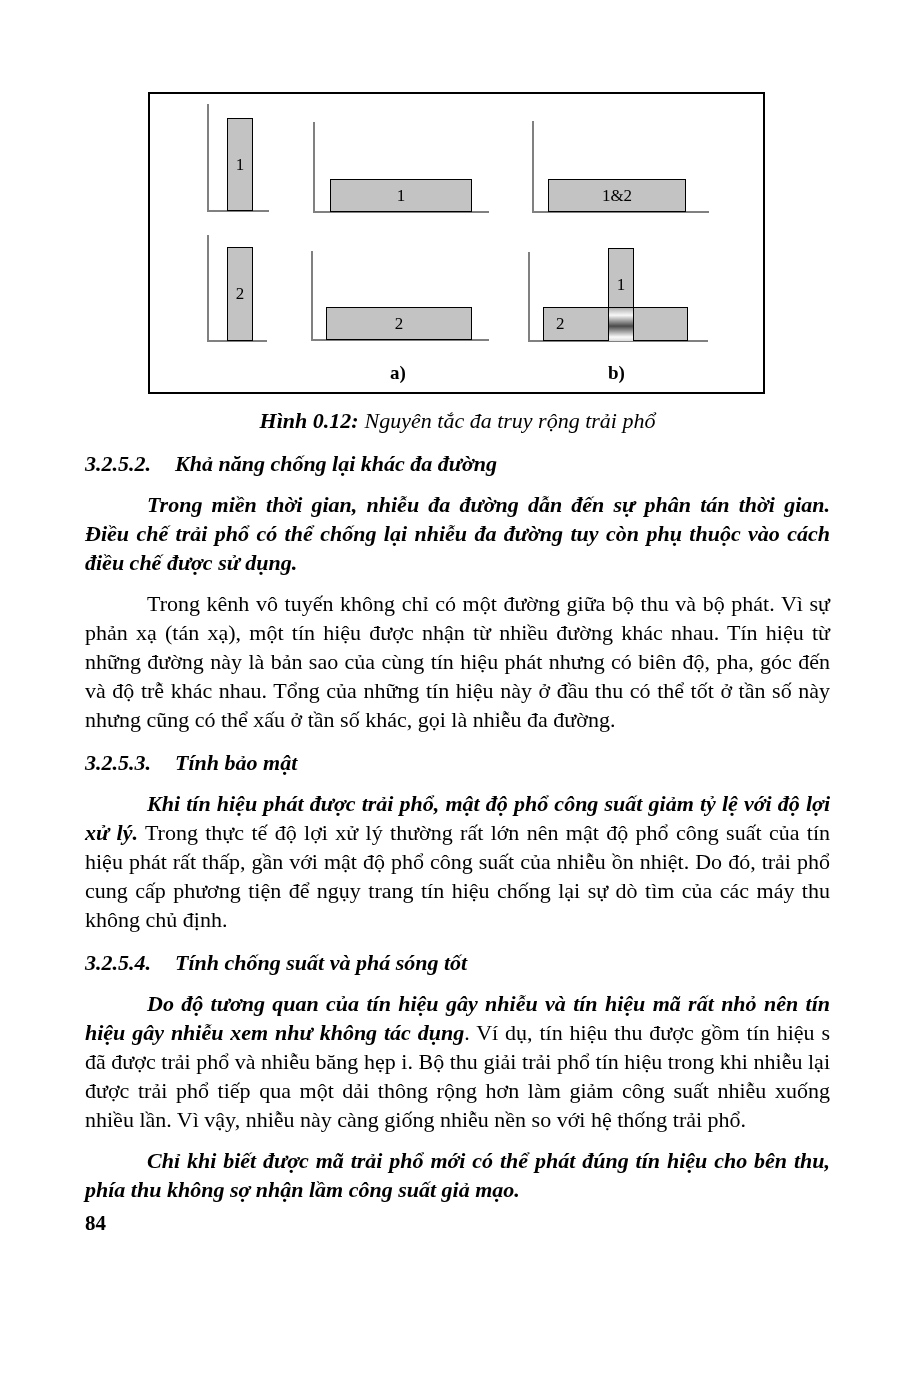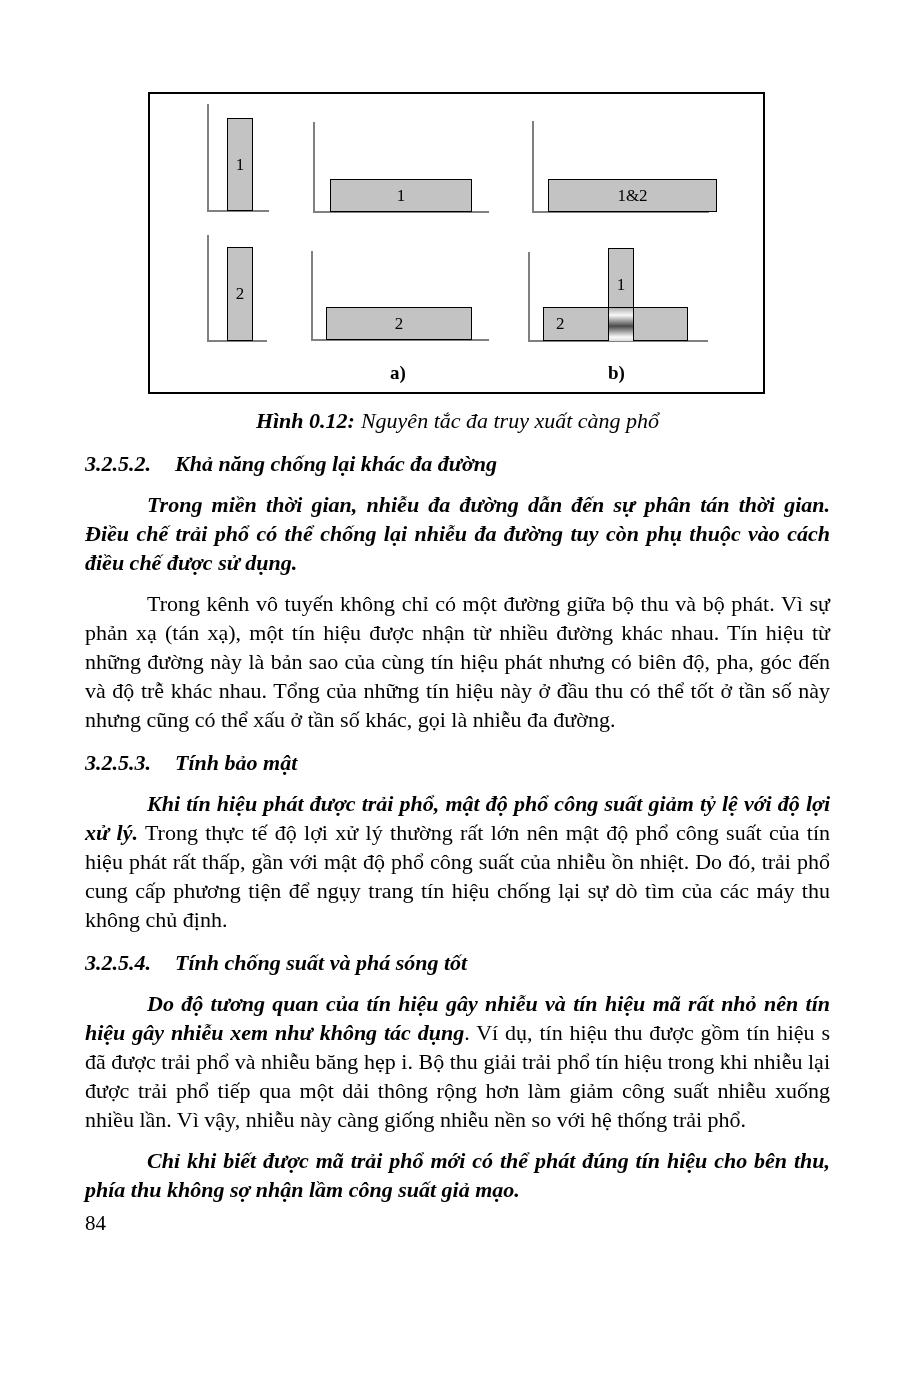--- a/index.html
+++ b/index.html
@@ -71,21 +71,21 @@
     margin: 12px 0 0 0;
     font-size: 22px;
     line-height: 29px;
     text-align: justify;
     text-indent: 62px;
   }
   .em { font-weight: bold; font-style: italic; }
   .page-num {
     margin-top: 6px;
     font-size: 21px;
-    font-weight: normal;
+    font-weight: bold;
     line-height: 26px;
   }
 </style>
 </head>
 <body>
 
 <div class="page">
   <div class="content">
 
     <div class="figure-box">
@@ -97,21 +97,21 @@
       </div>
 
       <div class="vax" style="left:163px; top:28px; height:91px;"></div>
       <div class="hax" style="left:163px; top:117px; width:176px;"></div>
       <div class="bar" style="left:180px; top:85px; width:142px; height:33px;">
         <span>1</span>
       </div>
 
       <div class="vax" style="left:382px; top:27px; height:92px;"></div>
       <div class="hax" style="left:382px; top:117px; width:177px;"></div>
-      <div class="bar" style="left:398px; top:85px; width:169px; height:33px;">
+      <div class="bar" style="left:398px; top:85px; width:138px; height:33px;">
         <span>1&amp;2</span>
       </div>
 
       <div class="vax" style="left:57px; top:141px; height:106px;"></div>
       <div class="hax" style="left:57px; top:246px; width:60px;"></div>
       <div class="bar" style="left:77px; top:153px; width:26px; height:94px;">
         <span>2</span>
       </div>
 
       <div class="vax" style="left:161px; top:157px; height:90px;"></div>
@@ -128,21 +128,21 @@
       <div class="bar top-label" style="left:458px; top:154px; width:26px; height:60px;">
         <span>1</span>
       </div>
       <div class="overlap" style="left:458px; top:214px; width:26px; height:33px;"></div>
 
       <div class="panel-label" style="left:240px; top:268px;">a)</div>
       <div class="panel-label" style="left:458px; top:268px;">b)</div>
     </div>
 
     <div class="caption">
-      <span class="cap-prefix">Hình 0.12:</span><span>Nguyên tắc đa truy xuất càng phổ</span>
+      <span class="cap-prefix">Hình 0.12:</span><span>Nguyên tắc đa truy rộng trải phổ</span>
     </div>
 
     <h3 class="sec">
       <span class="sec-num">3.2.5.2.</span><span class="sec-title">Khả năng chống lại khác đa đường</span>
     </h3>
     <p class="para">
       <span class="em">Trong miền thời gian, nhiễu đa đường dẫn đến sự phân tán thời gian. Điều chế trải phổ có thể chống lại nhiễu đa đường tuy còn phụ thuộc vào cách điều chế được sử dụng.</span>
     </p>
     <p class="para">
       <span>Trong kênh vô tuyến không chỉ có một đường giữa bộ thu và bộ phát. Vì sự phản xạ (tán xạ), một tín hiệu được nhận từ nhiều đường khác nhau. Tín hiệu từ những đường này là bản sao của cùng tín hiệu phát nhưng có biên độ, pha, góc đến và độ trễ khác nhau. Tổng của những tín hiệu này ở đầu thu có thể tốt ở tần số này nhưng cũng có thể xấu ở tần số khác, gọi là nhiễu đa đường.</span>

